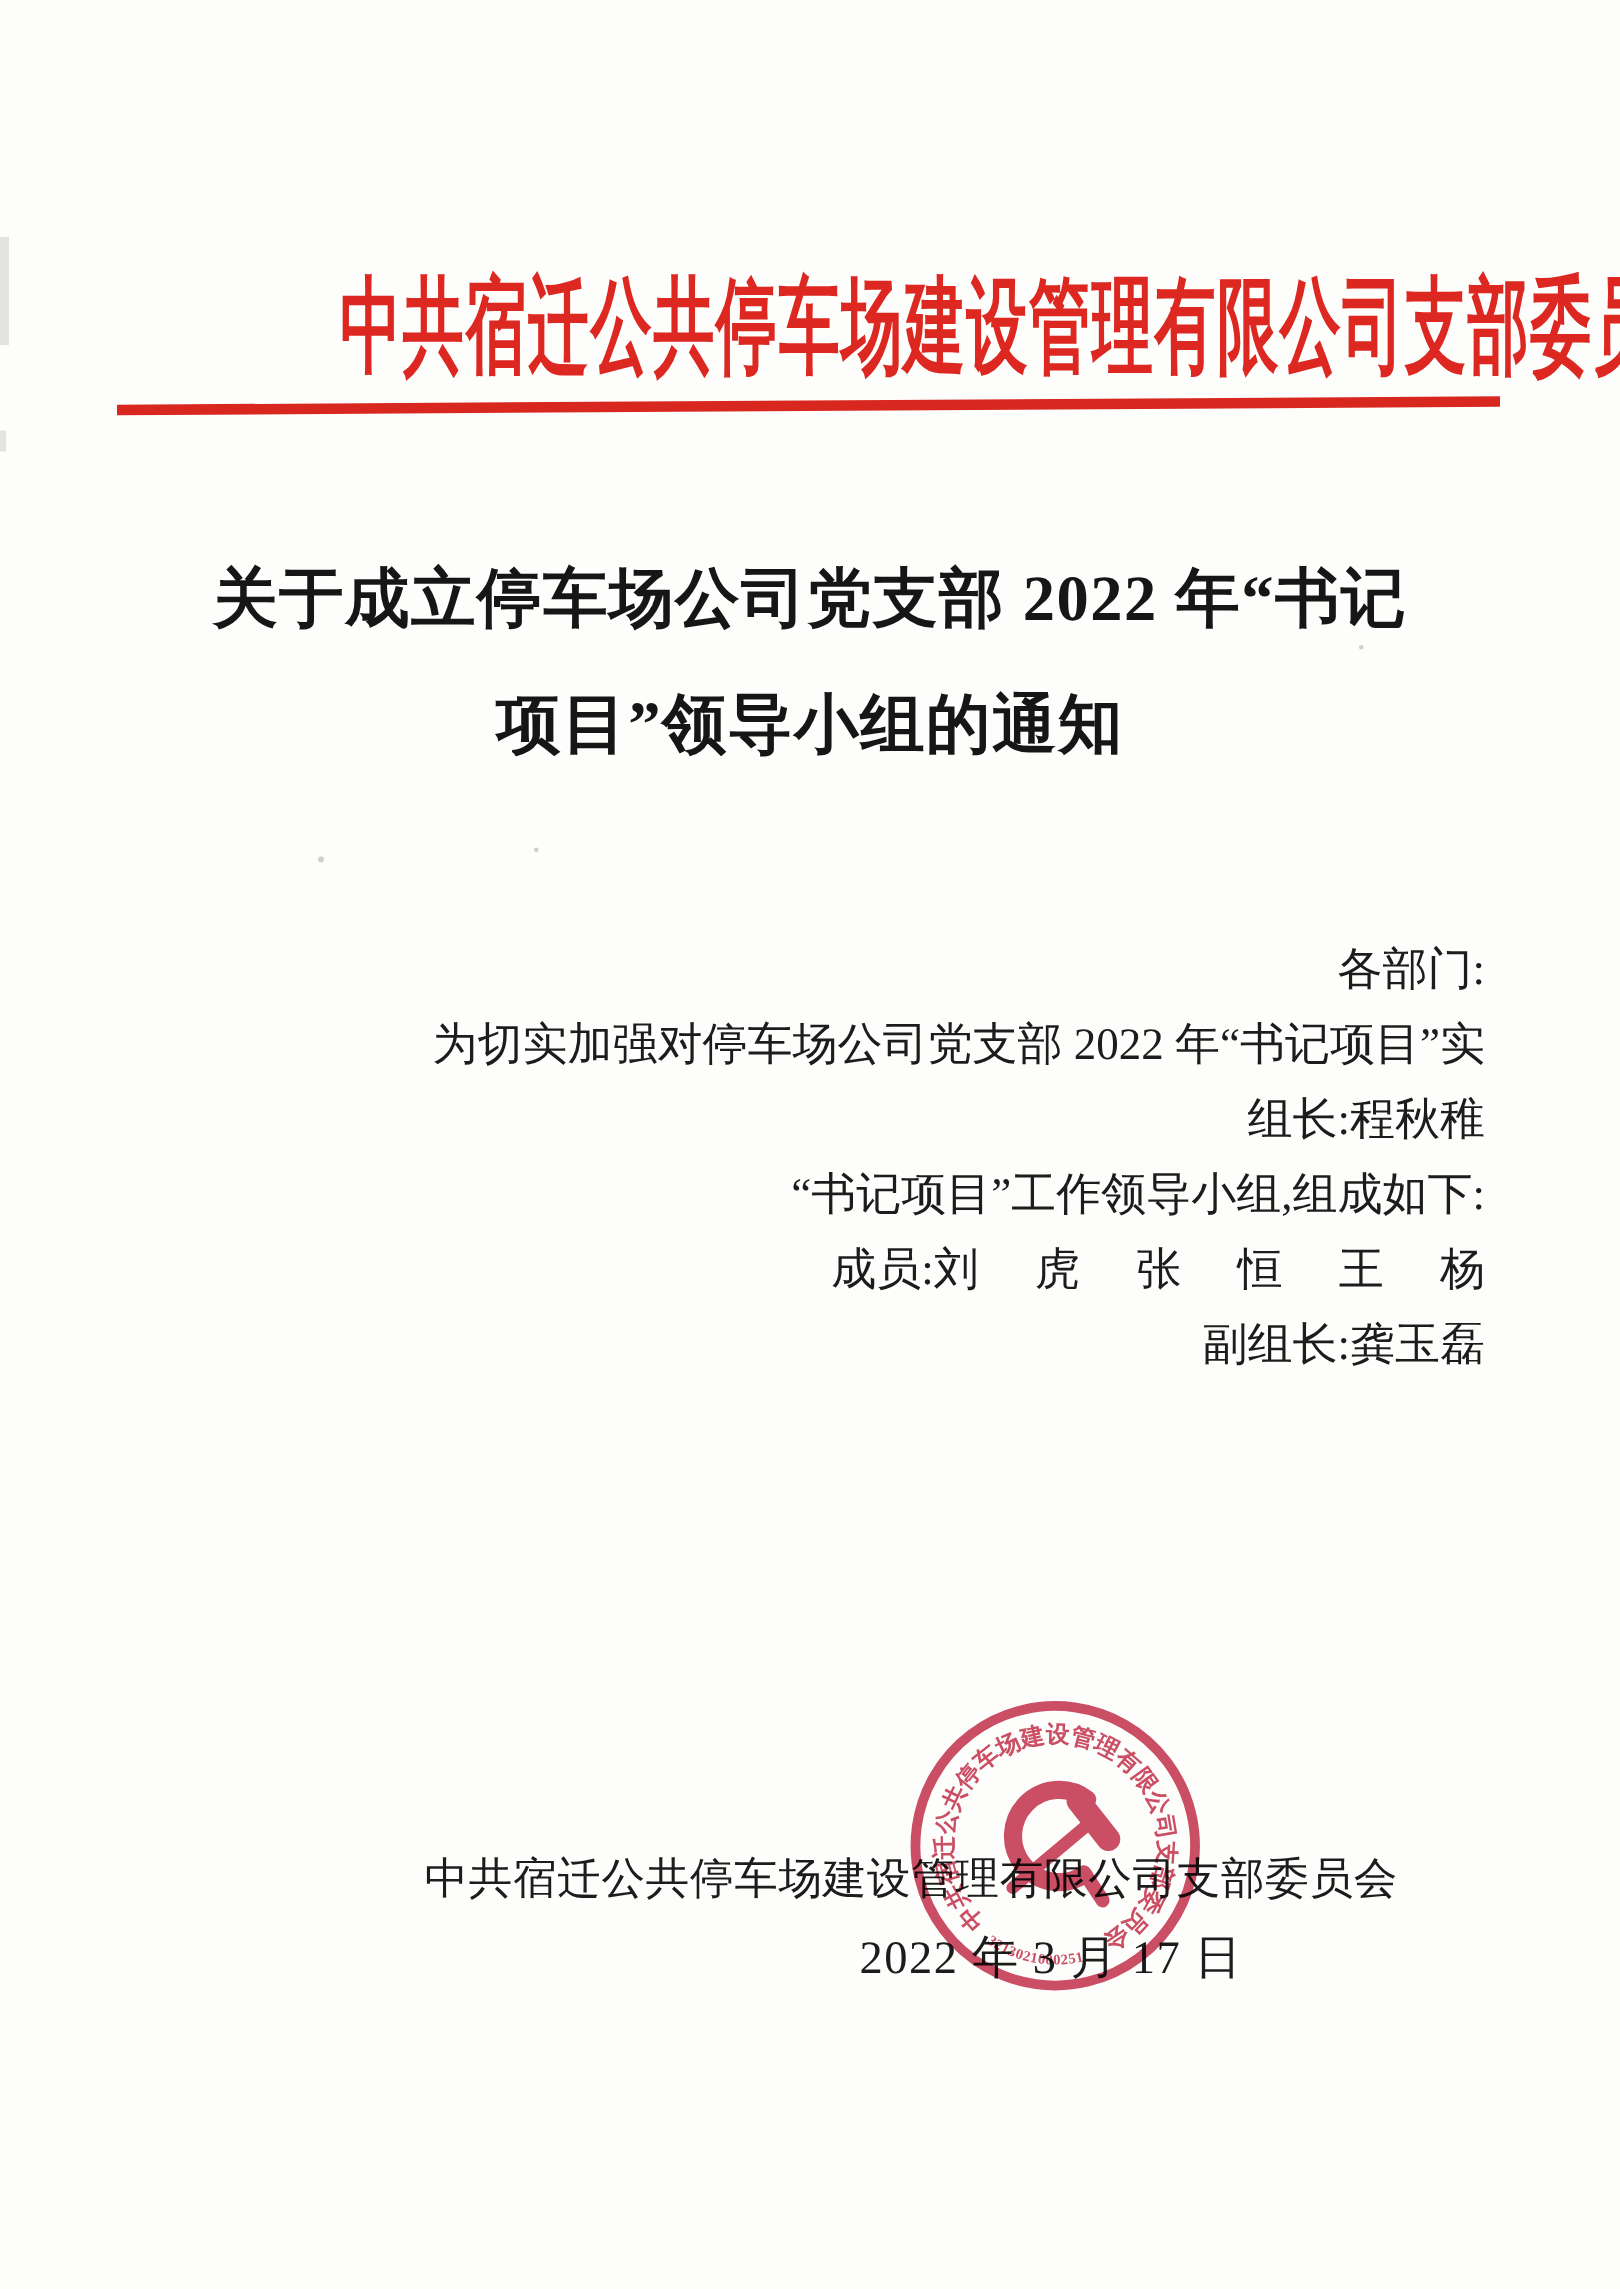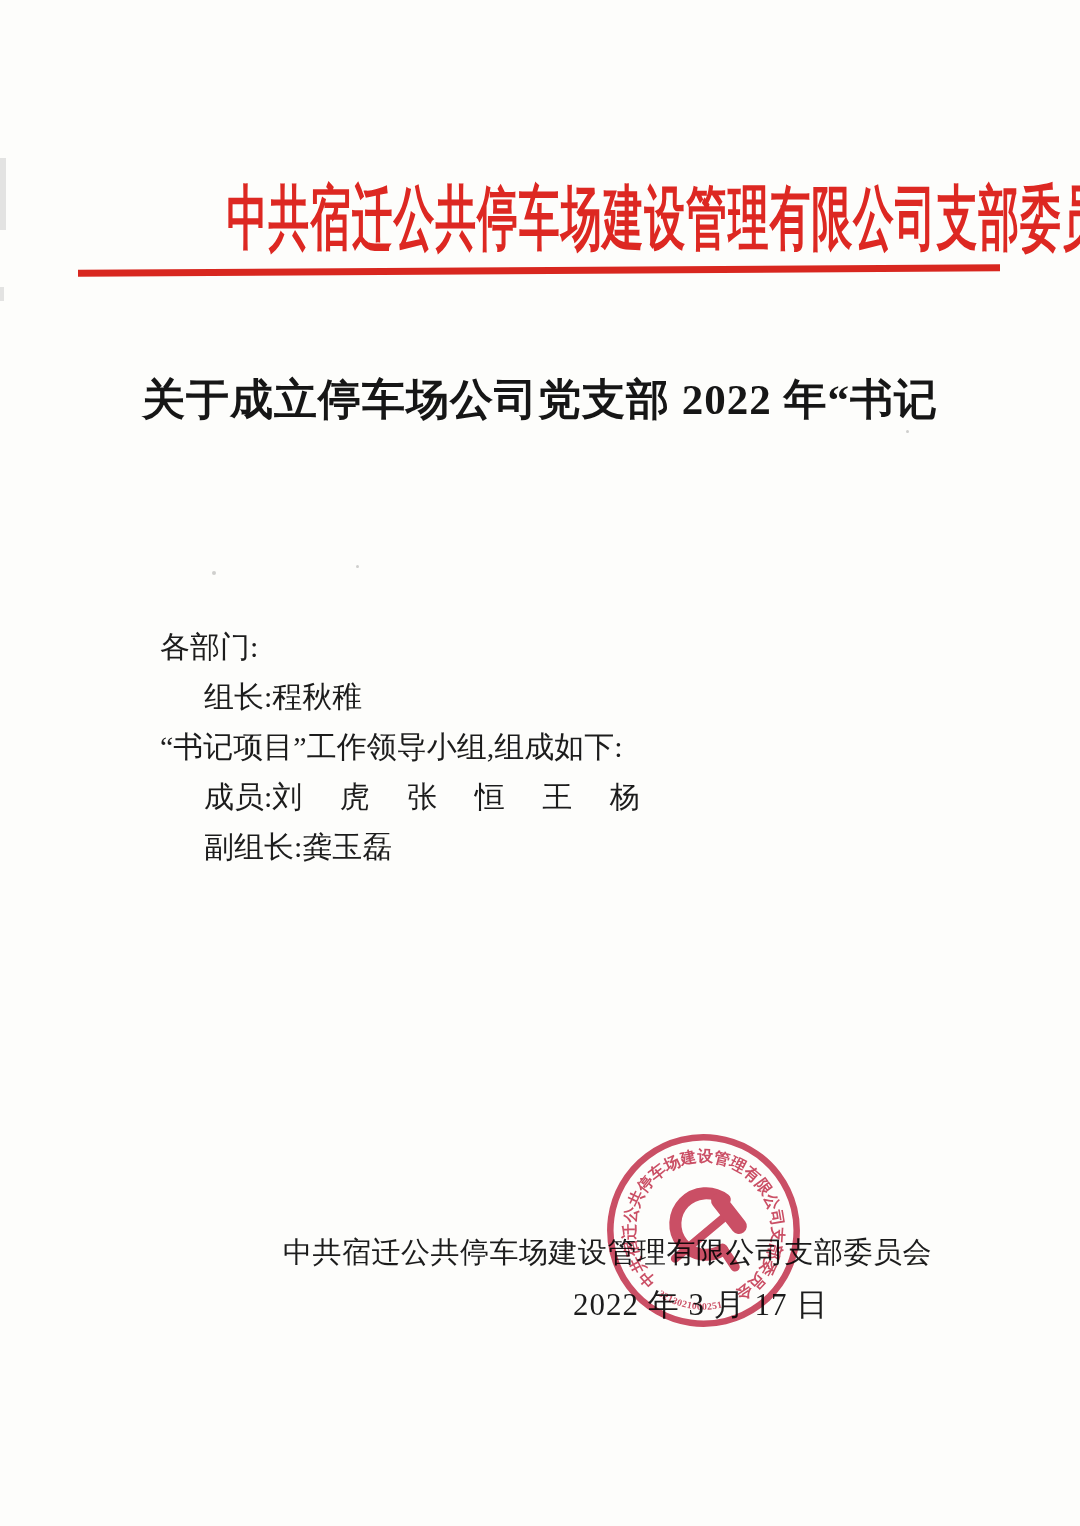--- a/index.html
+++ b/index.html
@@ -59,20 +59,21 @@
 
   
   .body-block {
     position: absolute;
     left: 160px;
     top: 622px;
     width: 830px;
     font-size: 30px;
     line-height: 50px;
     color: #1c1c1c;
+    text-align: right;
   }
   .body-block .line { white-space: nowrap; }
   .body-block .indent { padding-left: 44px; }
 
   
   .signature {
     position: absolute;
     left: 283px;
     top: 1233px;
     font-size: 29px;
@@ -133,24 +134,26 @@
 </head>
 <body>
 
 <div class="page">
 
   <div class="header-org">中共宿迁公共停车场建设管理有限公司支部委员会</div>
   <div class="red-line"></div>
 
   <div class="doc-title">
     <div>关于成立停车场公司党支部 2022 年“书记</div>
+    <div>项目”领导小组的通知</div>
   </div>
 
   <div class="body-block">
     <div class="line">各部门:</div>
+    <div class="line indent">为切实加强对停车场公司党支部 2022 年“书记项目”实</div>
     <div class="line indent">组长:程秋稚</div>
     <div class="line">“书记项目”工作领导小组,组成如下:</div>
     <div class="line indent">成员:刘　 虎　 张　 恒　 王　 杨</div>
     <div class="line indent">副组长:龚玉磊</div>
   </div>
 
   <div class="signature">中共宿迁公共停车场建设管理有限公司支部委员会</div>
   <div class="sign-date">2022 年 3 月 17 日</div>
 
   <svg class="seal" viewBox="0 0 220 220" xmlns="http://www.w3.org/2000/svg">

